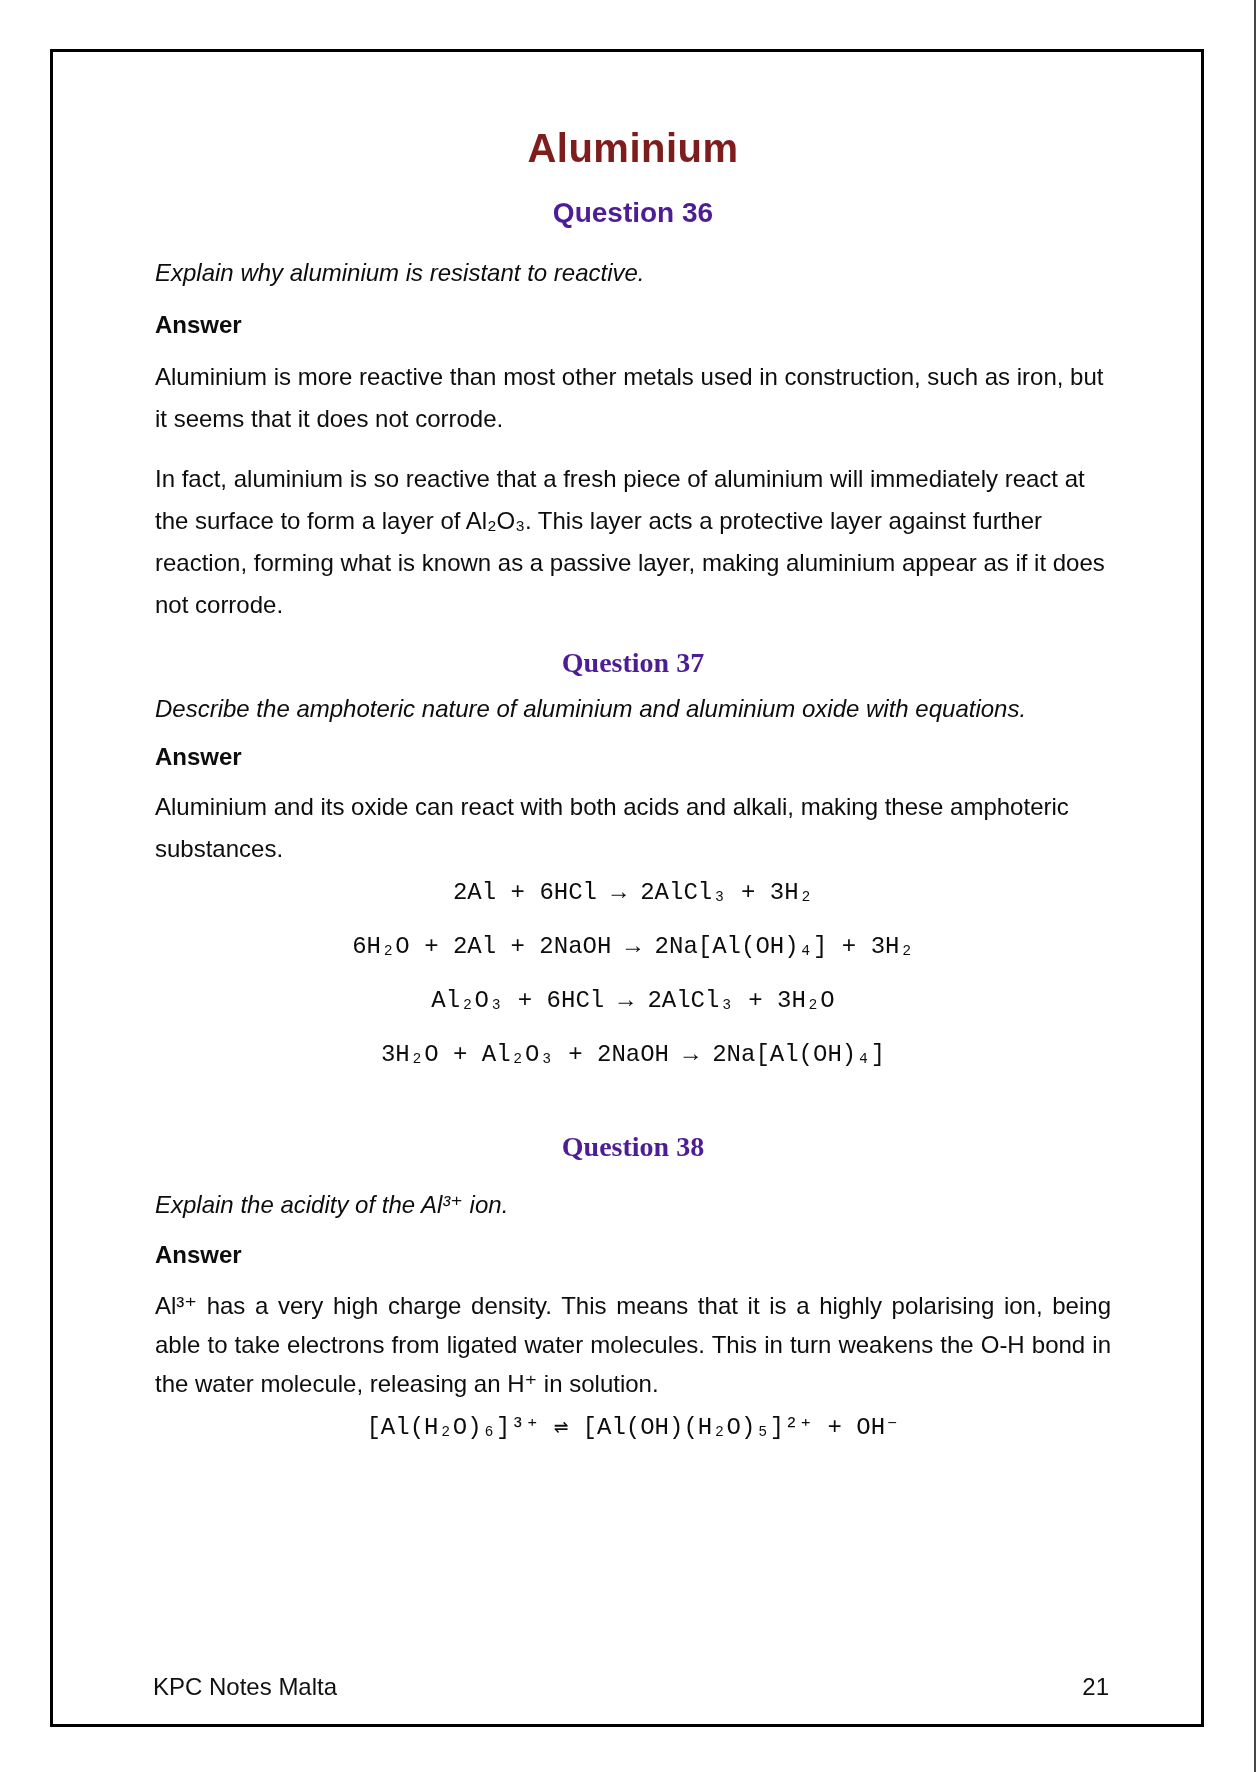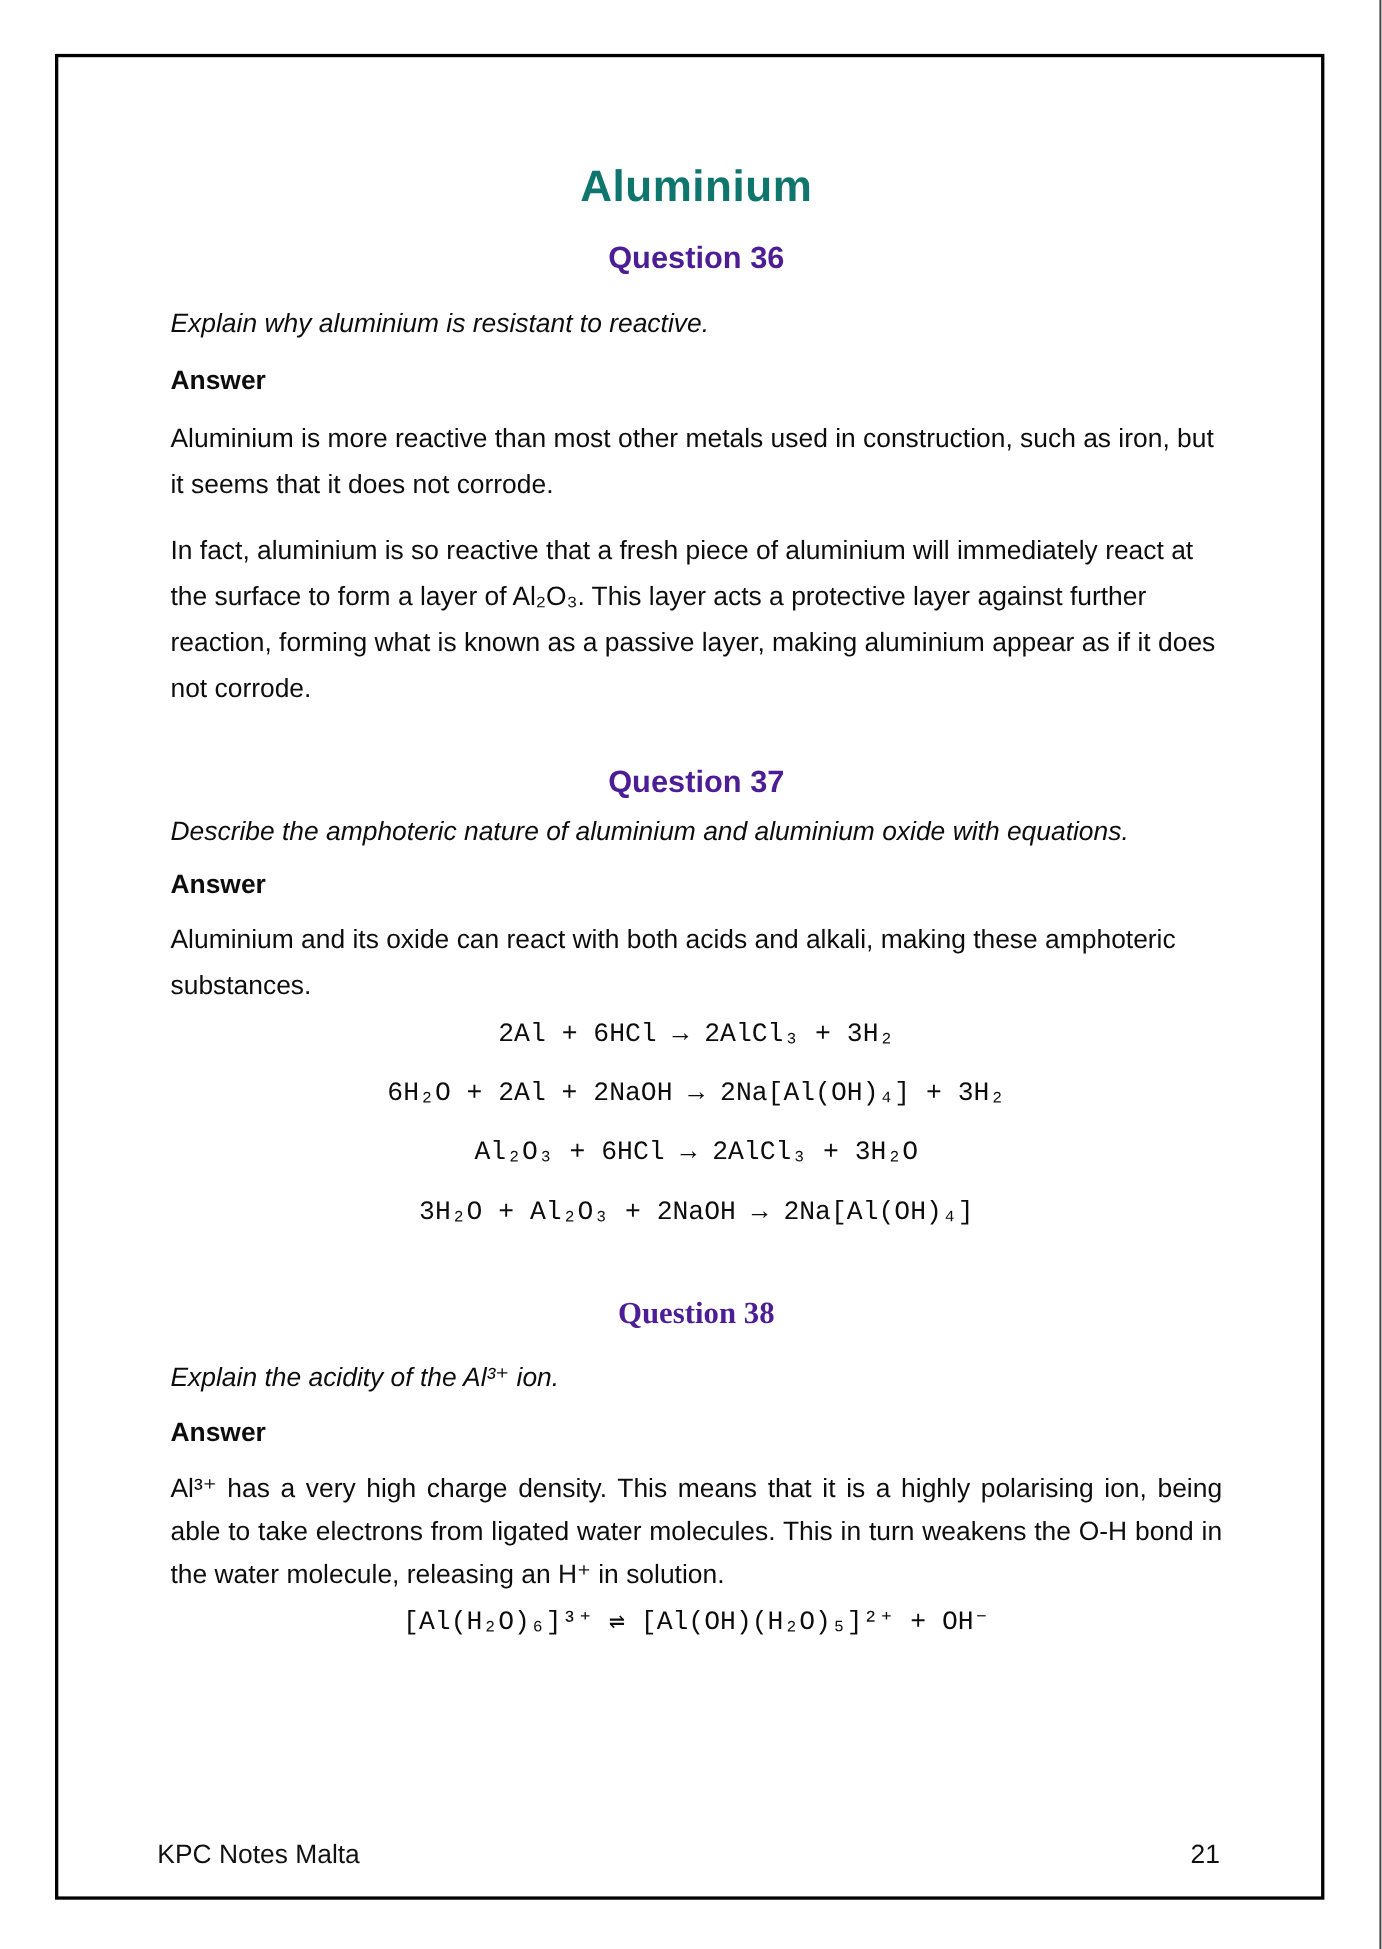--- a/index.html
+++ b/index.html
@@ -29,37 +29,37 @@
     top: 49px;
     width: 1154px;
     height: 1678px;
     border: 3px solid #000000;
     box-sizing: border-box;
   }
   .content {
     padding: 0 90px 0 102px;
   }
   .doc-title {
-    margin-top: 94px;
+    margin-top: 72px;
     font-size: 40px;
     line-height: 48px;
     font-weight: bold;
     text-align: center;
-    color: #0f766e;
+    color: #7f1d1d;
     letter-spacing: 0.5px;
   }
   .q-heading {
     font-size: 28px;
     line-height: 34px;
     font-weight: bold;
     text-align: center;
     color: #4c1d95;
   }
   .q-heading.q36 { margin-top: 24px; }
-  .q-heading.q37 { margin-top: 46px; }
+  .q-heading.q37 { margin-top: 20px; font-family: Liberation Serif, serif; }
   .q-heading.q38 { margin-top: 60px; font-family: Liberation Serif, serif; }
   .question-text {
     font-style: italic;
     font-size: 24px;
     line-height: 30px;
   }
   .question-text.q36 { margin-top: 28px; }
   .question-text.q37 { margin-top: 14px; }
   .question-text.q38 { margin-top: 26px; }
   .answer-label {
@@ -87,21 +87,21 @@
     font-size: 24px;
     line-height: 30px;
     text-align: center;
     margin-bottom: 24px;
     font-family: Liberation Mono, monospace;
   }
   .equation.last { margin-bottom: 0; }
   .equation.eq5 { margin-top: 10px; }
   .footer {
     position: absolute;
-    left: 90px;
+    left: 100px;
     right: 92px;
     bottom: 22px;
     display: flex;
     justify-content: space-between;
     align-items: baseline;
     font-size: 24px;
     line-height: 30px;
     color: #111111;
   }
 </style>

